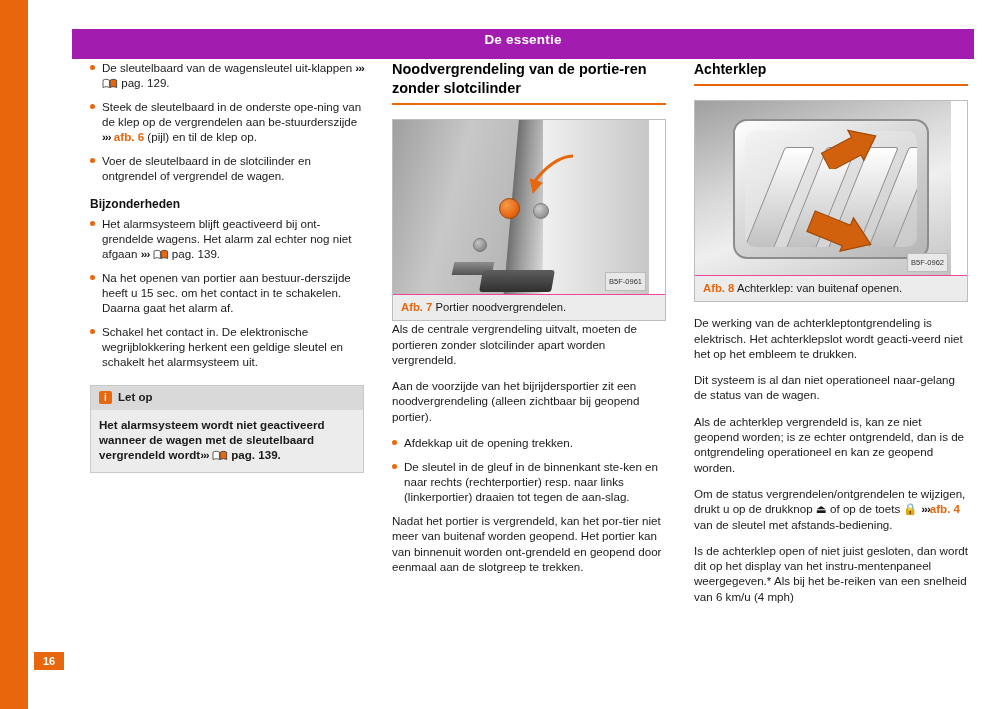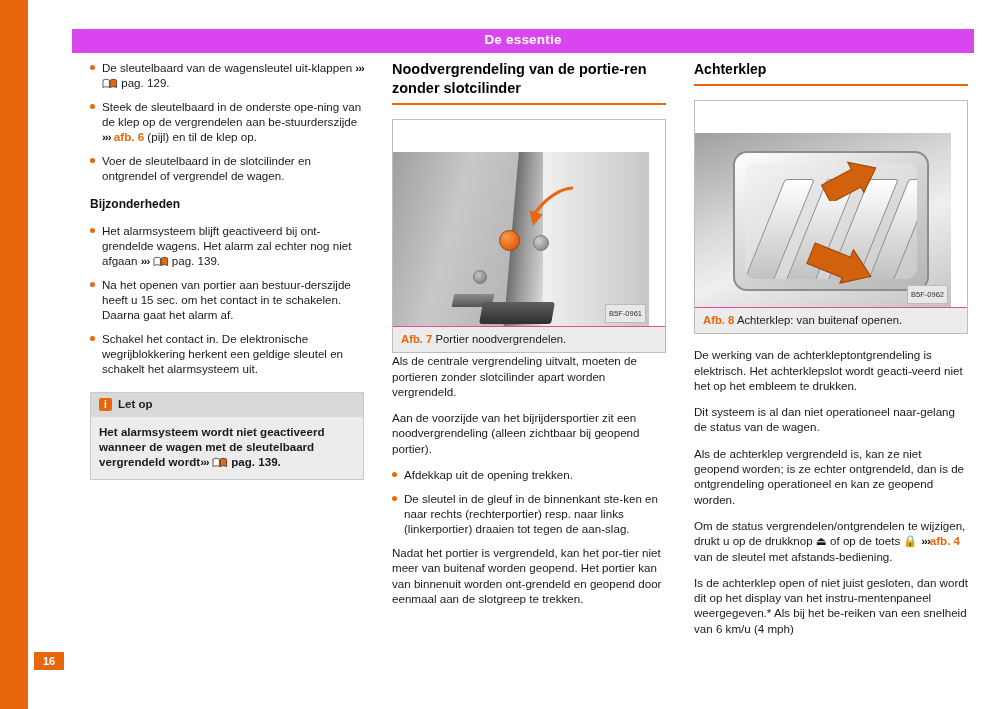--- a/index.html
+++ b/index.html
@@ -15,22 +15,22 @@
   .left-band {
     position:absolute; left:0; top:0; width:28px; height:709px;
     background:#e8670c;
   }
   .page-wrap {
     position:absolute; left:28px; top:0; width:976px; height:709px;
     background:#fff;
   }
   
   .header-bar {
-    position:absolute; left:44px; top:29px; width:902px; height:24px;
-    background:#d946ef;
+    position:absolute; left:44px; top:29px; width:902px; height:30px;
+    background:#a21caf;
     color:#fff;
     font-size:13.5px;
     font-weight:bold;
     text-align:center;
     line-height:22px;
     letter-spacing:0.2px;
   }
   .page-number {
     position:absolute; left:6px; top:652px;
     width:30px; height:18px;
@@ -57,21 +57,21 @@
     font-size:11.6px; line-height:15px; color:#1a1a1a;
   }
   .bullet-list li::before {
     content:"";
     position:absolute; left:0; top:5px;
     width:5px; height:5px; border-radius:50%;
     background:#e8670c;
   }
   .subhead {
     font-size:12px; font-weight:bold; color:#111;
-    margin:14px 0 11px 0;
+    margin:14px 0 4px 0;
   }
   .ref { color:#e8670c; font-weight:bold; }
   .chev { color:#111; font-weight:bold; letter-spacing:-1px; }
   .bookicon {
     display:inline-block; vertical-align:-2px;
     width:16px; height:11px; position:relative;
   }
   .bookicon svg { display:block; }
 
   
@@ -112,21 +112,20 @@
   .figure {
     width:274px;
     border:1px solid #bdbdbd;
     background:#fff;
   }
   .fig-img {
     position:relative;
     width:256px; height:174px;
     overflow:hidden;
     background:#d8d8d8;
-    margin-top:32px;
   }
   .fig-code {
     position:absolute; right:3px; bottom:3px;
     background:#e8e8e8; color:#333;
     font-size:7.5px; padding:1px 3px;
     border:1px solid #bbb;
     font-family:"Liberation Sans", sans-serif;
   }
   .fig-cap {
     border-top:1px solid #ec4899;

